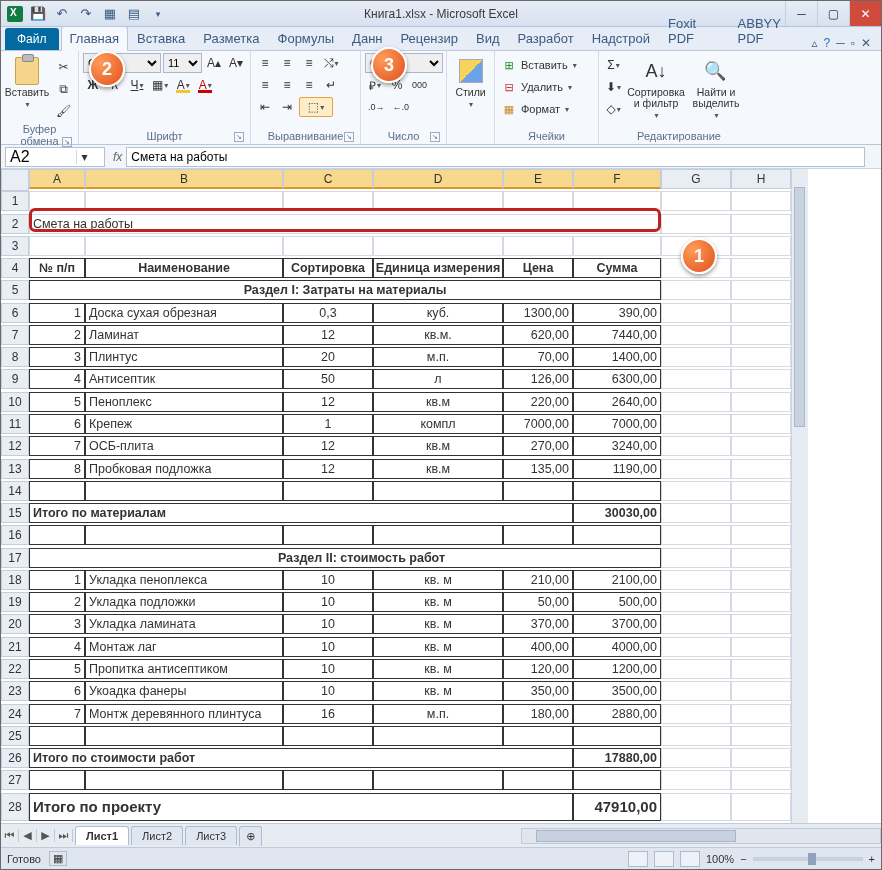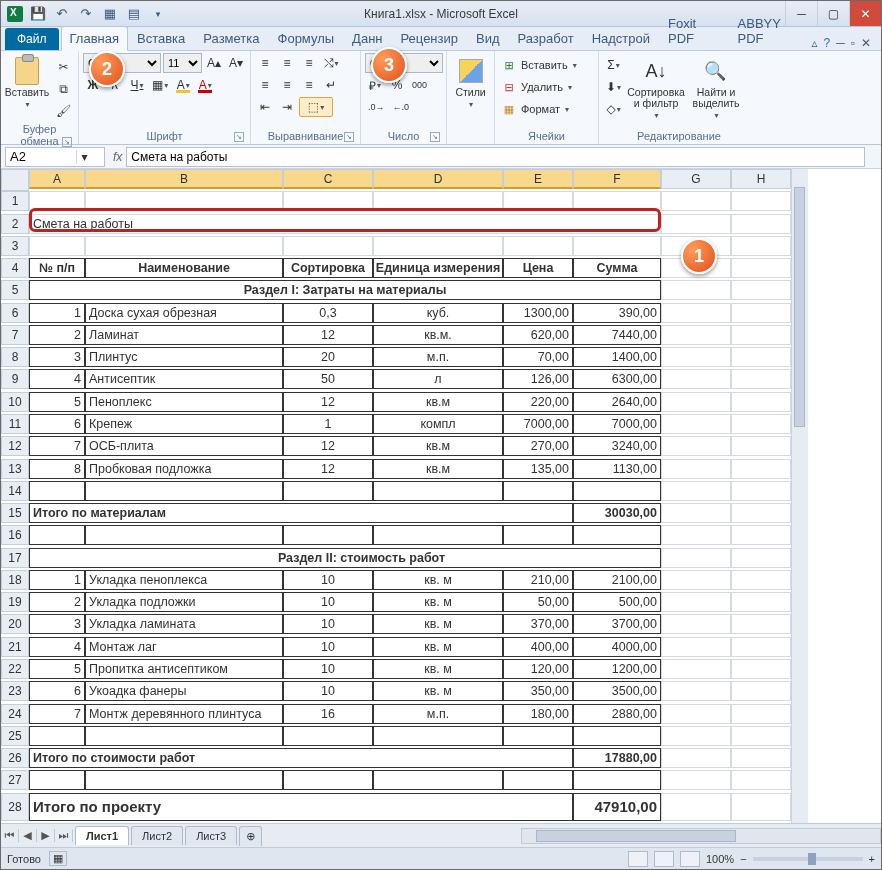--- a/index.html
+++ b/index.html
@@ -36,21 +36,21 @@
   .tool-btn { min-width:20px; height:20px; padding:0 2px; display:flex; align-items:center; justify-content:center; border:1px solid transparent; cursor:pointer; font-size:12px; color:#333; }
   .tool-btn.highlight { border:1px solid #e8a23d; background:#fdeec9; border-radius:2px; }
   select.font-name { width:80px; height:20px; border:1px solid #abb8cb; font-size:11px; }
   select.font-size { width:40px; height:20px; border:1px solid #abb8cb; font-size:11px; }
   .small-link { display:flex; align-items:center; gap:4px; height:20px; font-size:11px; color:#333; cursor:pointer; padding:0 2px; }
   .small-link .ico { width:16px; height:16px; display:flex; align-items:center; justify-content:center; }
   .dd { font-size:8px; color:#555; margin-left:1px; }
   
   .fbar { height:24px; display:flex; align-items:center; border-bottom:1px solid #c9d3e1; background:#f2f5fa; }
   .name-box { width:100px; border:1px solid #b3c0d3; height:20px; margin:0 4px; background:#fff; display:flex; align-items:center; }
-  .name-box input { border:none; width:70px; font-size:13px; padding:0 4px; outline:none; }
+  .name-box input { border:none; width:70px; font-size:16px; padding:0 4px; outline:none; }
   .name-box .dd-btn { width:16px; text-align:center; border-left:1px solid #d0d8e4; cursor:pointer; }
   .fx-btns { display:flex; gap:4px; padding:0 4px; color:#666; }
   .fx-btns span { cursor:pointer; font-style:italic; }
   .formula-input { flex:1; border:1px solid #b3c0d3; height:20px; background:#fff; padding:0 4px; font-size:12px; margin-right:16px; }
   
   .grid-wrap { flex:1; display:flex; overflow:hidden; position:relative; background:#fff; }
   .grid { display:grid; grid-template-columns:28px 56px 198px 90px 130px 70px 88px 70px 60px; font-size:12.5px; }
   .hdr, .rowhdr { background:#e9edf4; border:0.5px solid #c4cddb; text-align:center; font-size:12px; color:#333; display:flex; align-items:center; justify-content:center; height:20px; }
   .corner { background:#e9edf4; border:0.5px solid #c4cddb; }
   .cell { border:0.5px solid #d4d9e2; height:20px; padding:0 3px; display:flex; align-items:center; overflow:hidden; white-space:nowrap; }
@@ -390,21 +390,21 @@
         <div class="cell tbl-border r-right">270,00</div>
         <div class="cell tbl-border r-right">3240,00</div>
         <div class="cell"></div>
         <div class="cell"></div>
         <div class="rowhdr">13</div>
         <div class="cell tbl-border r-right">8</div>
         <div class="cell tbl-border ">Пробковая подложка</div>
         <div class="cell tbl-border r-center">12</div>
         <div class="cell tbl-border r-center">кв.м</div>
         <div class="cell tbl-border r-right">135,00</div>
-        <div class="cell tbl-border r-right">1130,00</div>
+        <div class="cell tbl-border r-right">1190,00</div>
         <div class="cell"></div>
         <div class="cell"></div>
         <div class="rowhdr">14</div>
         <div class="cell tbl-border "></div>
         <div class="cell tbl-border "></div>
         <div class="cell tbl-border "></div>
         <div class="cell tbl-border "></div>
         <div class="cell tbl-border "></div>
         <div class="cell tbl-border "></div>
         <div class="cell"></div>

